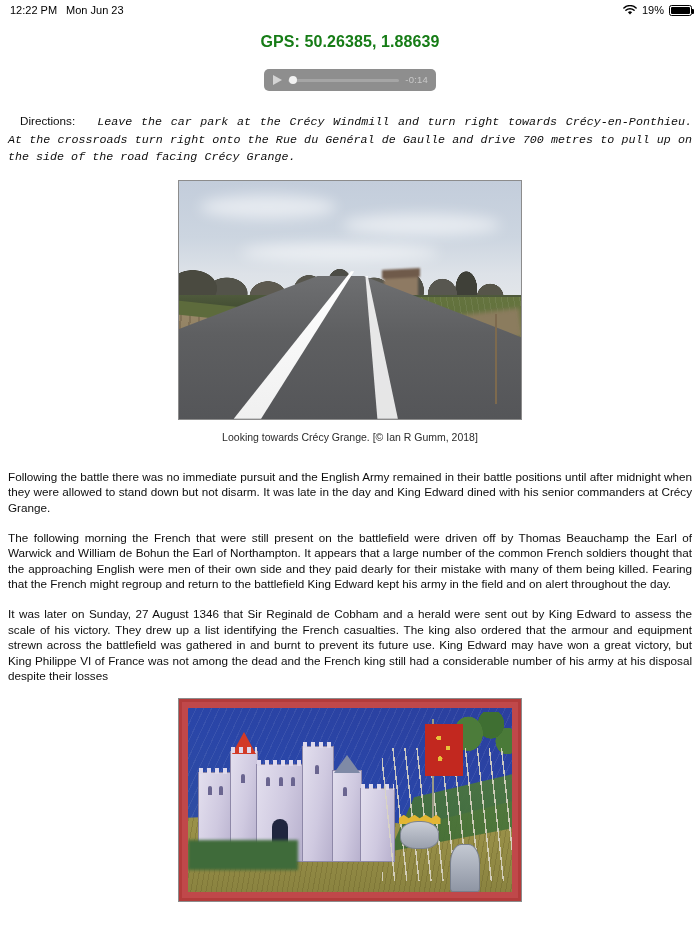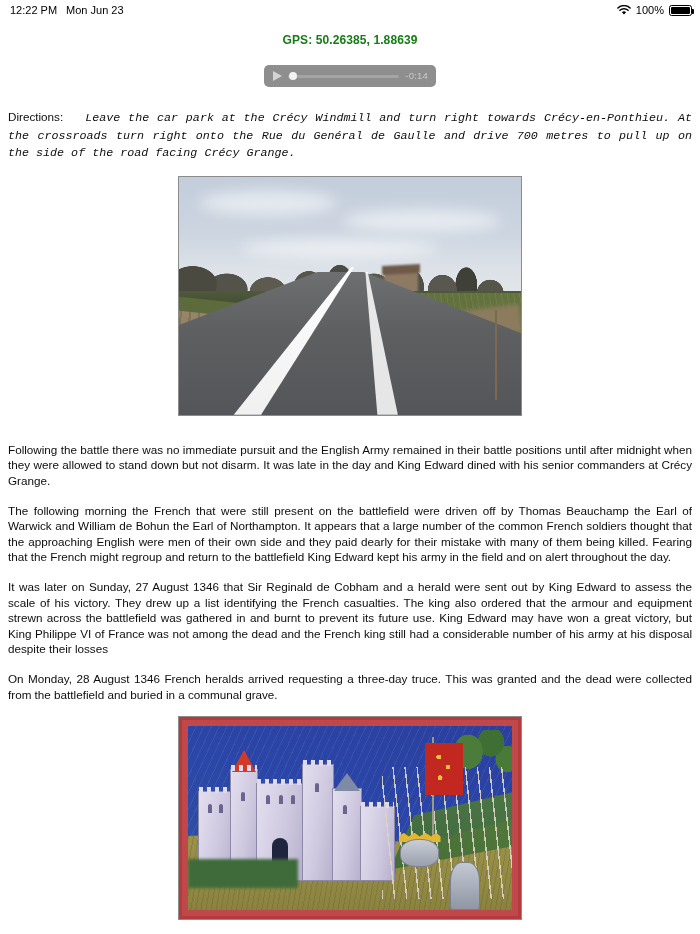--- a/index.html
+++ b/index.html
@@ -37,21 +37,21 @@
 
   
   .site-title {
     text-align: center; color: #167c16;
     font-size: 17px; font-weight: bold;
     font-variant: small-caps; letter-spacing: 1.2px;
     margin-top: 8px;
   }
   .gps-line {
     text-align: center; color: #167c16;
-    font-size: 12px; font-weight: bold;
+    font-size: 16px; font-weight: bold;
     margin-top: 13px; letter-spacing: .1px;
   }
 
   
   .audio-wrap { display: flex; justify-content: center; }
   .audio-player {
     width: 172px; height: 22px; background: #8e8e8e;
     border-radius: 5px; display: flex; align-items: center;
     padding: 0 8px 0 9px; gap: 6px;
   }
@@ -75,21 +75,21 @@
     letter-spacing: .2px; padding-bottom: 1px;
   }
 
   
   .content { padding: 0 8px; }
   .para {
     font-size: 11.7px; line-height: 15.6px; color: #0d0d0d;
     text-align: justify;
   }
   .directions { margin-top: 22px; }
-  .dir-label { font-style: normal; }
+  .dir-label { font-style: normal; margin-left: 12px; }
   .dir-gap { display: inline-block; width: 22px; }
   .dir-text { font-style: italic; font-family: Liberation Mono, monospace; }
   .body-para { margin-top: 14px; }
   .body-para.first { margin-top: 26px; }
 
   
   .figure { margin-top: 14px; display: flex; flex-direction: column; align-items: center; }
   .photo-frame {
     width: 344px; height: 240px; border: 1px solid #8c8c8c;
     overflow: hidden; position: relative; background: #b9c6d6;
@@ -292,21 +292,21 @@
     </div>
     <div class="sb-spacer"></div>
     <div class="sb-right">
       <span class="wifi-ico">
         <svg width="14" height="11" viewBox="0 0 14 11">
           <path d="M7 9.6 L4.9 7.2 a3.1 3.1 0 0 1 4.2 0 Z" fill="#000"></path>
           <path d="M2.9 5.3 a6 6 0 0 1 8.2 0" stroke="#000" stroke-width="1.5" fill="none" stroke-linecap="round"></path>
           <path d="M0.9 3.0 a9 9 0 0 1 12.2 0" stroke="#000" stroke-width="1.5" fill="none" stroke-linecap="round"></path>
         </svg>
       </span>
-      <span>100%</span>
+      <span>19%</span>
       <span class="battery-ico">
         <span class="battery-fill"></span>
       </span>
     </div>
   </div>
 
   <div class="gps-line">GPS: 50.26385, 1.88639</div>
 
   <div class="audio-wrap" style="margin-top:18px;">
     <div class="audio-player">
@@ -338,27 +338,27 @@
           <div class="ph1-field"></div>
           <div class="ph1-verge-l"></div>
           <div class="ph1-grass-r"></div>
           <div class="ph1-soil-r"></div>
           <div class="ph1-road"></div>
           <div class="ph1-line-c"></div>
           <div class="ph1-line-e"></div>
           <div class="ph1-post"></div>
         </div>
       </div>
+      <div class="caption">Looking towards Crécy Grange. [© Ian R Gumm, 2018]</div>
     </div>
 
 
     <div class="para body-para first">Following the battle there was no immediate pursuit and the English Army remained in their battle positions until after midnight when they were allowed to stand down but not disarm. It was late in the day and King Edward dined with his senior commanders at Crécy Grange.</div>
     <div class="para body-para">The following morning the French that were still present on the battlefield were driven off by Thomas Beauchamp the Earl of Warwick and William de Bohun the Earl of Northampton. It appears that a large number of the common French soldiers thought that the approaching English were men of their own side and they paid dearly for their mistake with many of them being killed. Fearing that the French might regroup and return to the battlefield King Edward kept his army in the field and on alert throughout the day.</div>
     <div class="para body-para">It was later on Sunday, 27 August 1346 that Sir Reginald de Cobham and a herald were sent out by King Edward to assess the scale of his victory. They drew up a list identifying the French casualties. The king also ordered that the armour and equipment strewn across the battlefield was gathered in and burnt to prevent its future use. King Edward may have won a great victory, but King Philippe VI of France was not among the dead and the French king still had a considerable number of his army at his disposal despite their losses</div>
-    <div class="para body-para">On Monday, 28 August 1346 French heralds arrived requesting a three-day truce. This was granted and the dead were collected from the battlefield and buried in a communal grave.</div>
 
     <div class="figure">
       <div class="art-frame">
         <div class="art-border"></div>
         <div class="art-inner">
           <div class="art-sky"></div>
           <div class="art-hill"></div>
           <div class="art-green"></div>
 
           <div class="art-castle">

